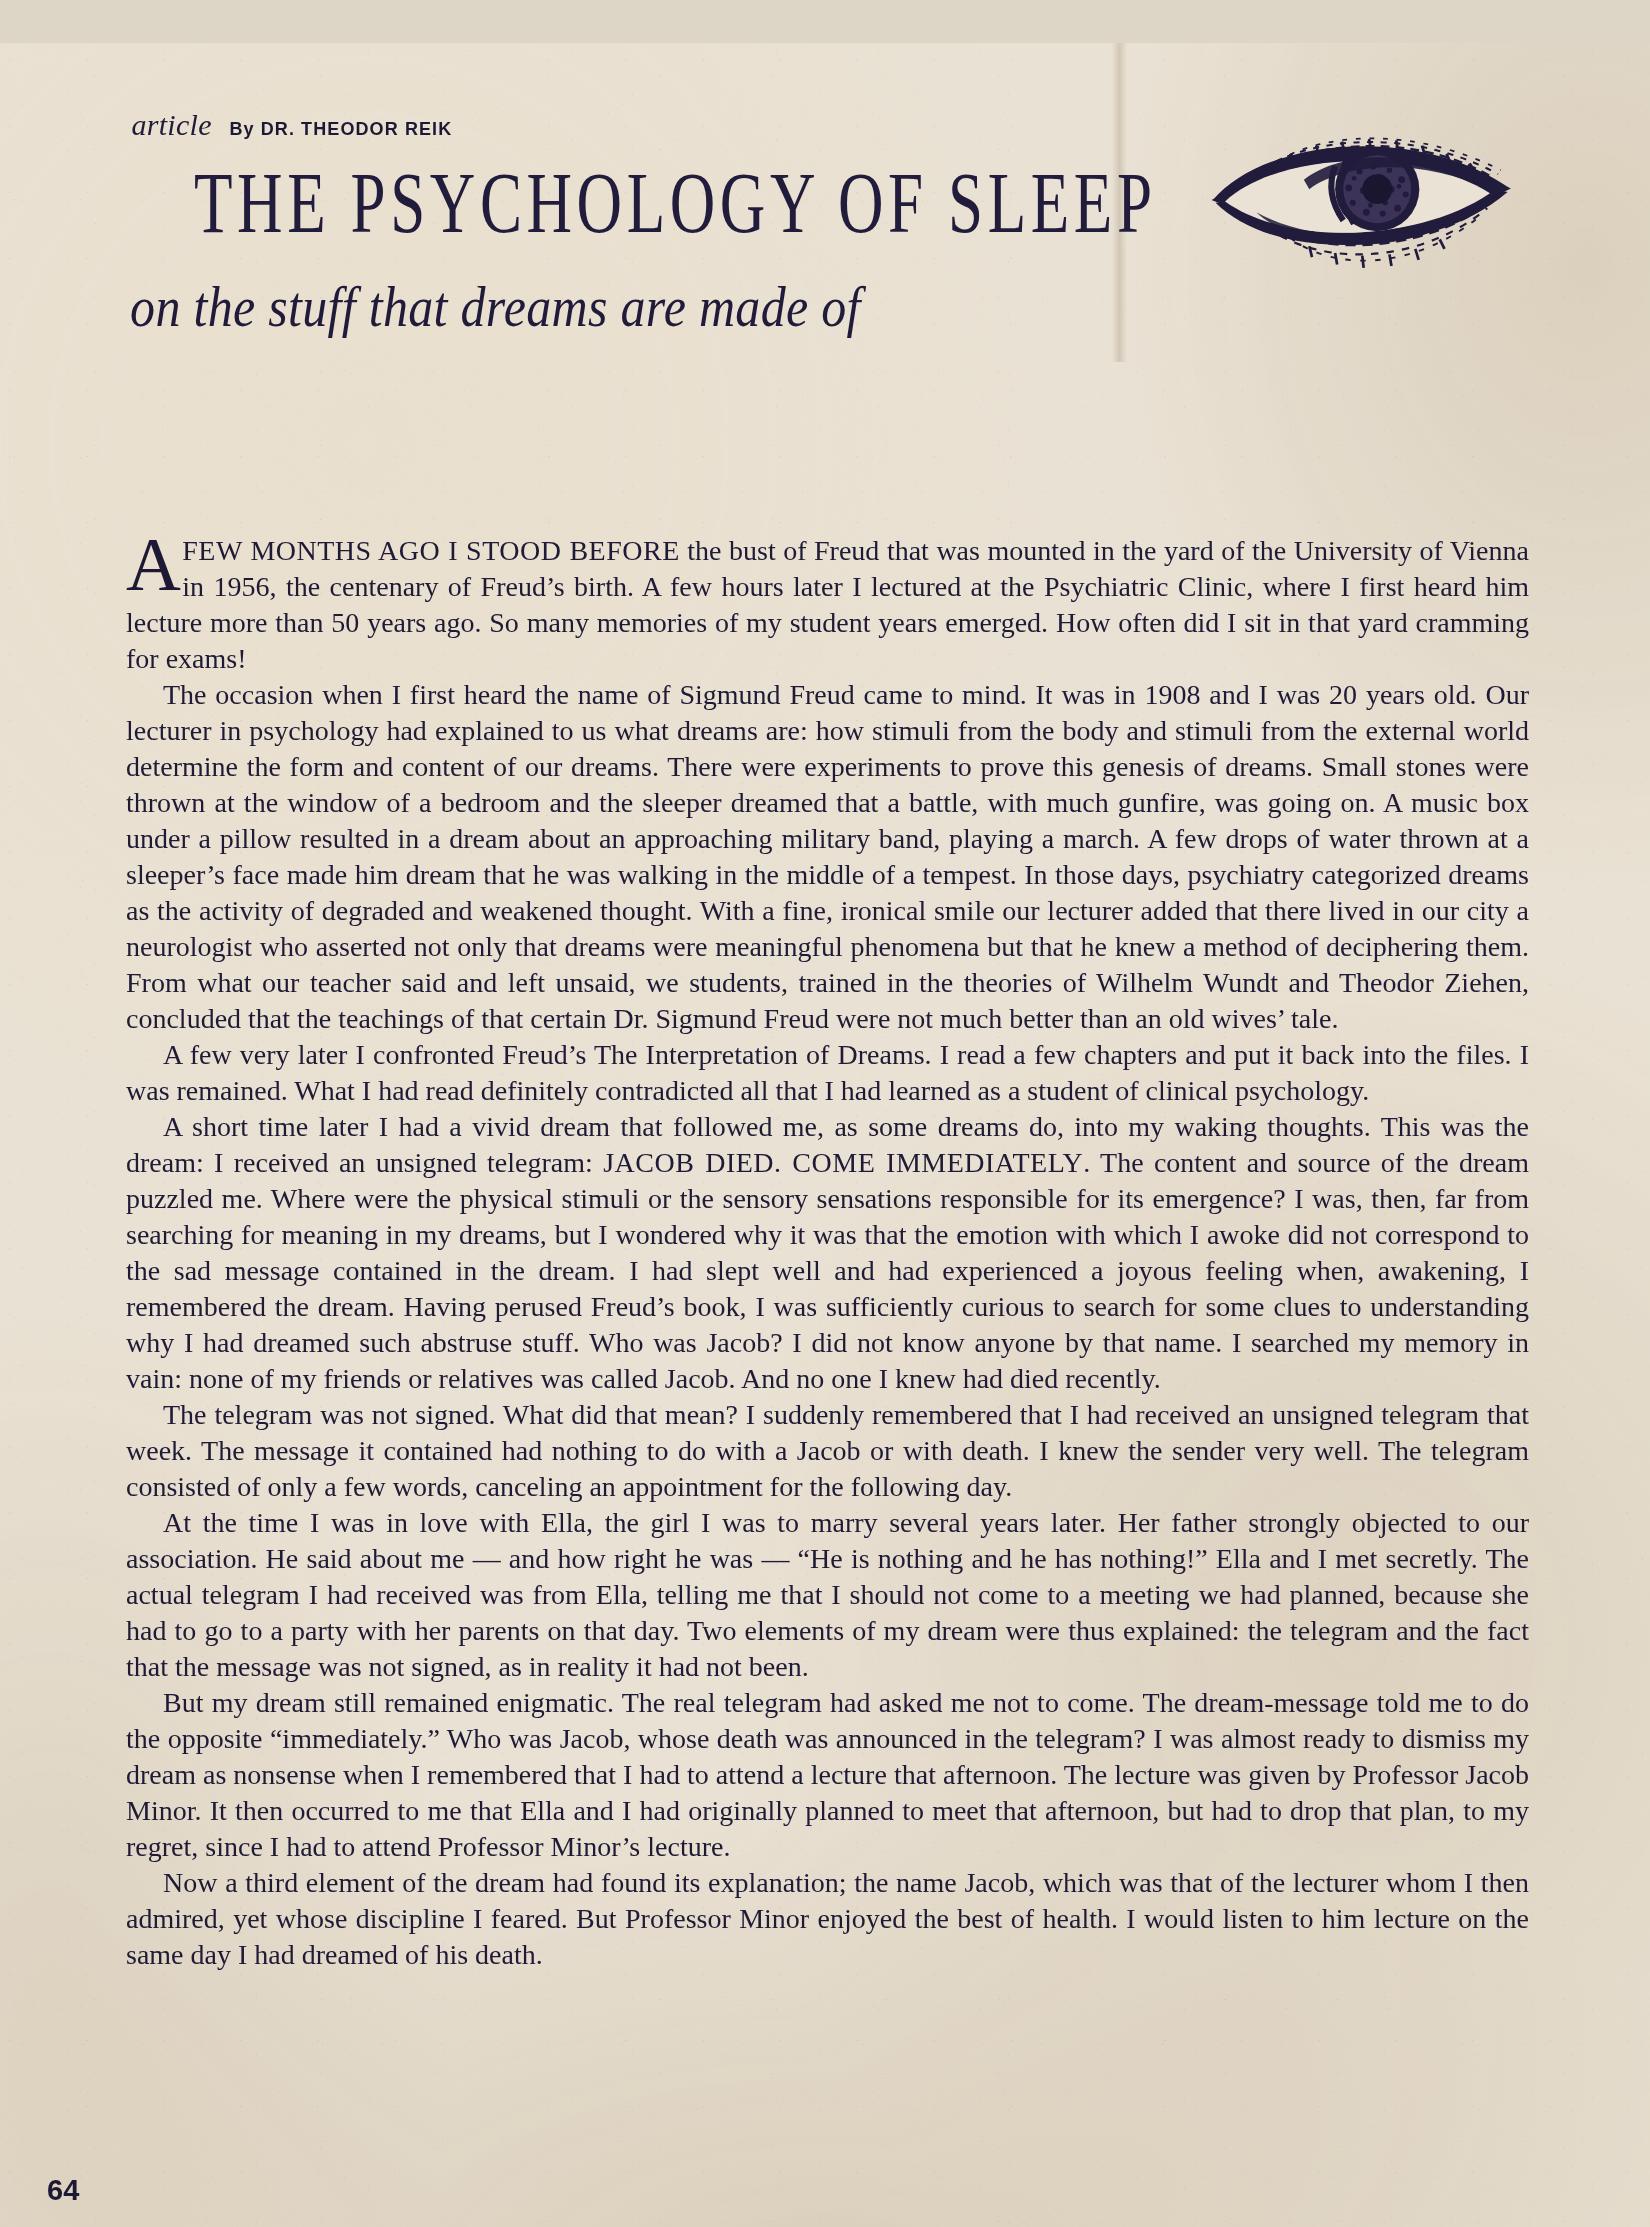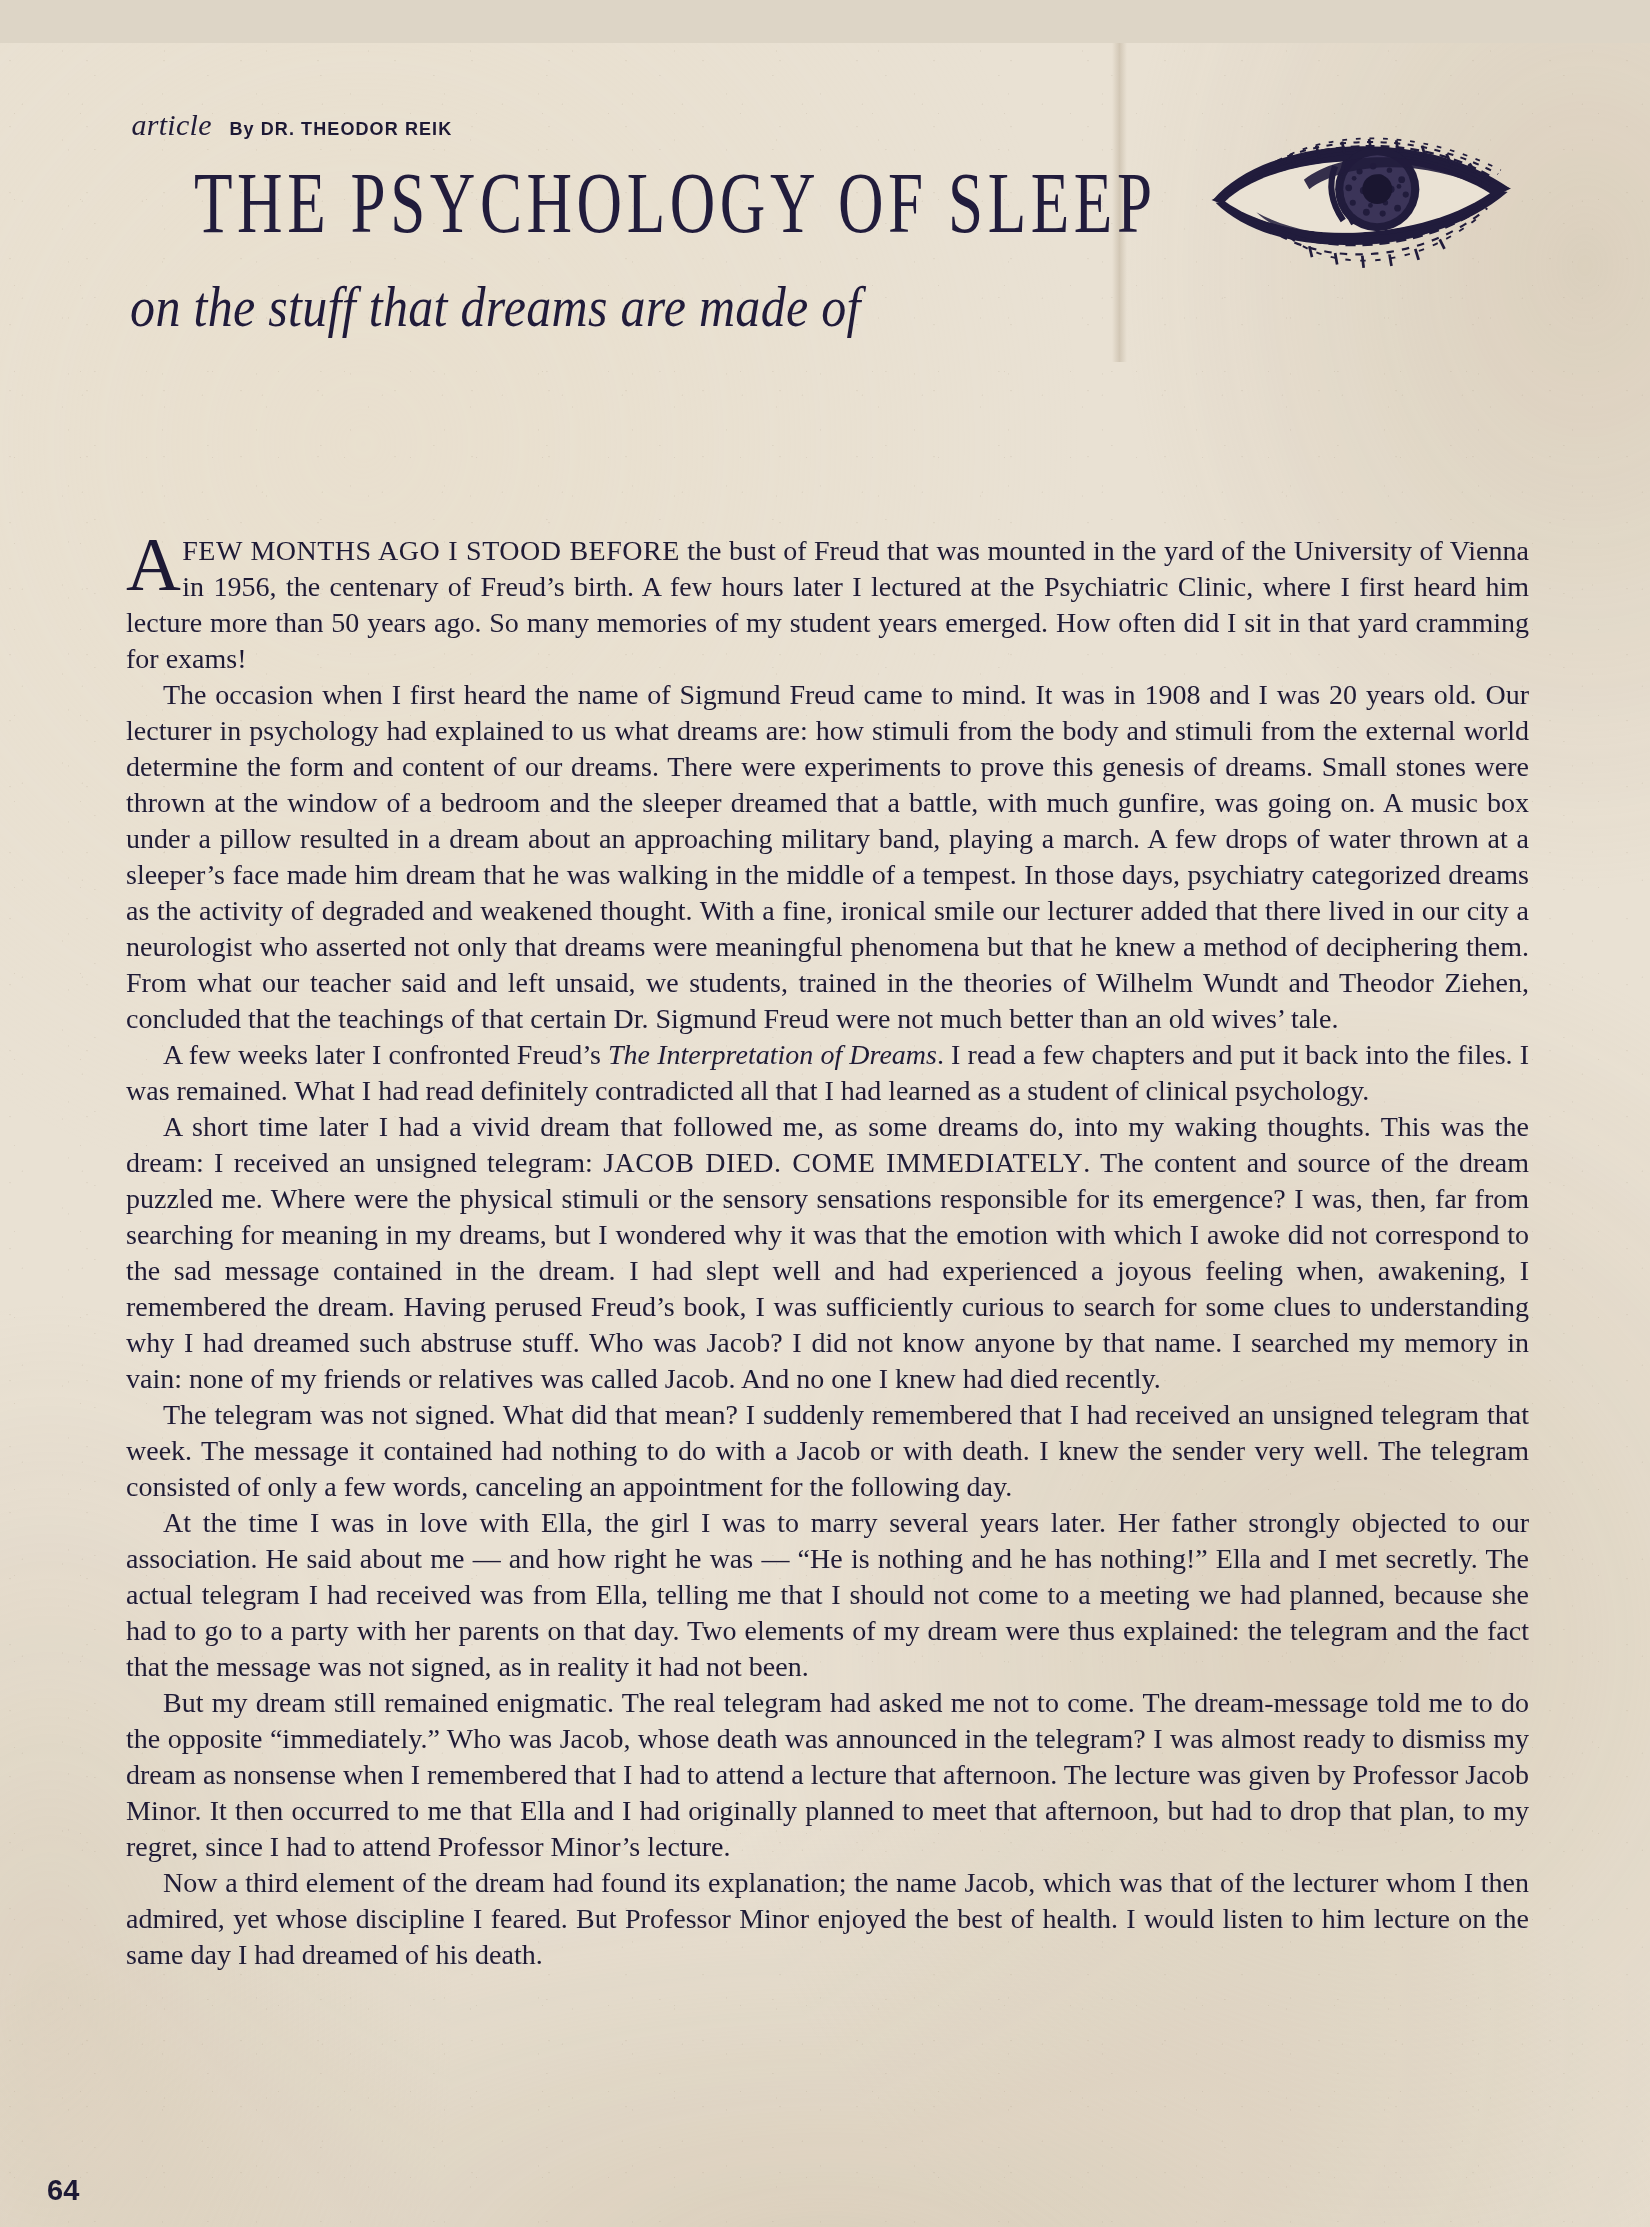--- a/index.html
+++ b/index.html
@@ -165,21 +165,21 @@
     font-family: "Liberation Serif", serif;
     font-size: 76px;
     line-height: 61px;
     margin: 1.4px 1.4px 0 0;
     color: #1d1935;
   }
   .smallcaps {
     font-variant: small-caps;
     letter-spacing: 0.5px;
   }
-  .book-title { font-style: italic; }
+  .book-title { }
 
   .continued {
     font-style: italic;
     white-space: nowrap;
   }
 
   .folio {
     position: absolute;
     left: -79px;
     top: 2131px;
@@ -306,21 +306,21 @@
         </svg>
       </div>
     </div>
 
     <div class="article-body">
 
       <p class="lead"><span class="dropcap">A</span><span class="smallcaps">FEW MONTHS AGO I STOOD BEFORE</span><span> the bust of Freud that was mounted in the yard of the University of Vienna in 1956, the centenary of Freud’s birth. A few hours later I lectured at the Psychiatric Clinic, where I first heard him lecture more than 50 years ago. So many memories of my student years emerged. How often did I sit in that yard cramming for exams!</span></p>
 
       <p><span>The occasion when I first heard the name of Sigmund Freud came to mind. It was in 1908 and I was 20 years old. Our lecturer in psychology had explained to us what dreams are: how stimuli from the body and stimuli from the external world determine the form and content of our dreams. There were experiments to prove this genesis of dreams. Small stones were thrown at the window of a bedroom and the sleeper dreamed that a battle, with much gunfire, was going on. A music box under a pillow resulted in a dream about an approaching military band, playing a march. A few drops of water thrown at a sleeper’s face made him dream that he was walking in the middle of a tempest. In those days, psychiatry categorized dreams as the activity of degraded and weakened thought. With a fine, ironical smile our lecturer added that there lived in our city a neurologist who asserted not only that dreams were meaningful phenomena but that he knew a method of deciphering them. From what our teacher said and left unsaid, we students, trained in the theories of Wilhelm Wundt and Theodor Ziehen, concluded that the teachings of that certain Dr. Sigmund Freud were not much better than an old wives’ tale.</span></p>
 
-      <p><span>A few weeks later I confronted Freud’s </span><span class="book-title">The Interpretation of Dreams</span><span>. I read a few chapters and put it back into the files. I was remained. What I had read definitely contradicted all that I had learned as a student of clinical psychology.</span></p>
+      <p><span>A few very later I confronted Freud’s </span><span class="book-title">The Interpretation of Dreams</span><span>. I read a few chapters and put it back into the files. I was remained. What I had read definitely contradicted all that I had learned as a student of clinical psychology.</span></p>
 
       <p><span>A short time later I had a vivid dream that followed me, as some dreams do, into my waking thoughts. This was the dream: I received an unsigned telegram: </span><span class="smallcaps">JACOB DIED. COME IMMEDIATELY</span><span>. The content and source of the dream puzzled me. Where were the physical stimuli or the sensory sensations responsible for its emergence? I was, then, far from searching for meaning in my dreams, but I wondered why it was that the emotion with which I awoke did not correspond to the sad message contained in the dream. I had slept well and had experienced a joyous feeling when, awakening, I remembered the dream. Having perused Freud’s book, I was sufficiently curious to search for some clues to understanding why I had dreamed such abstruse stuff. Who was Jacob? I did not know anyone by that name. I searched my memory in vain: none of my friends or relatives was called Jacob. And no one I knew had died recently.</span></p>
 
       <p><span>The telegram was not signed. What did that mean? I suddenly remembered that I had received an unsigned telegram that week. The message it contained had nothing to do with a Jacob or with death. I knew the sender very well. The telegram consisted of only a few words, canceling an appointment for the following day.</span></p>
 
       <p><span>At the time I was in love with Ella, the girl I was to marry several years later. Her father strongly objected to our association. He said about me — and how right he was — “He is nothing and he has nothing!” Ella and I met secretly. The actual telegram I had received was from Ella, telling me that I should not come to a meeting we had planned, because she had to go to a party with her parents on that day. Two elements of my dream were thus explained: the telegram and the fact that the message was not signed, as in reality it had not been.</span></p>
 
       <p><span>But my dream still remained enigmatic. The real telegram had asked me not to come. The dream-message told me to do the opposite “immediately.” Who was Jacob, whose death was announced in the telegram? I was almost ready to dismiss my dream as nonsense when I remembered that I had to attend a lecture that afternoon. The lecture was given by Professor Jacob Minor. It then occurred to me that Ella and I had originally planned to meet that afternoon, but had to drop that plan, to my regret, since I had to attend Professor Minor’s lecture.</span></p>
 
       <p><span>Now a third element of the dream had found its explanation; the name Jacob, which was that of the lecturer whom I then admired, yet whose discipline I feared. But Professor Minor enjoyed the best of health. I would listen to him lecture on the same day I had dreamed of his death.</span></p>

